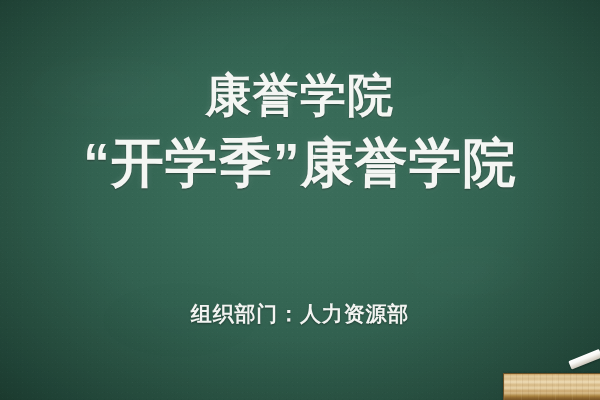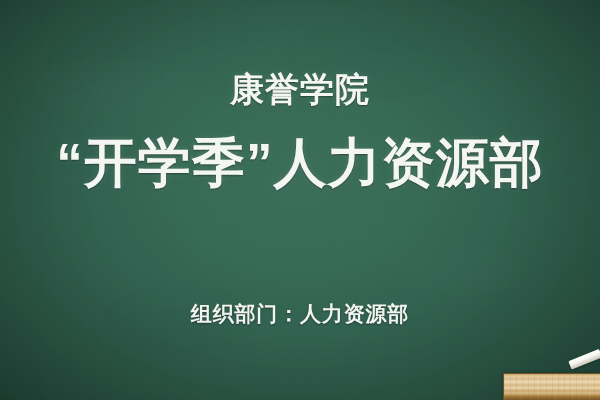--- a/index.html
+++ b/index.html
@@ -79,21 +79,21 @@
     font-weight: bold;
     letter-spacing: .03em;
     line-height: 1;
     white-space: nowrap;
     text-shadow:
       0 1px 2px rgba(0,0,0,.40),
       0 0 6px rgba(255,255,255,.13);
   }
   #title-line-1 {
     top: 72px;
-    font-size: 34px;
+    font-size: 46px;
   }
   #title-line-2 {
     top: 136px;
     font-size: 53px;
     letter-spacing: .02em;
   }
 
   #subtitle {
     position: absolute;
     left: 0;
@@ -173,21 +173,21 @@
 
 <div id="slide">
 
   <div class="board-base"></div>
   <div class="board-noise"></div>
   <div class="board-smudge"></div>
   <div class="board-vignette"></div>
 
   <div class="text-layer">
     <div class="title-line" id="title-line-1">康誉学院</div>
-    <div class="title-line" id="title-line-2">“开学季”人力资源部</div>
+    <div class="title-line" id="title-line-2">“开学季”康誉学院</div>
     <div id="subtitle">组织部门：人力资源部</div>
   </div>
 
   <div id="chalk-ledge">
     <div class="grain"></div>
   </div>
 
   <div id="chalk-stick"></div>
 
 </div>

